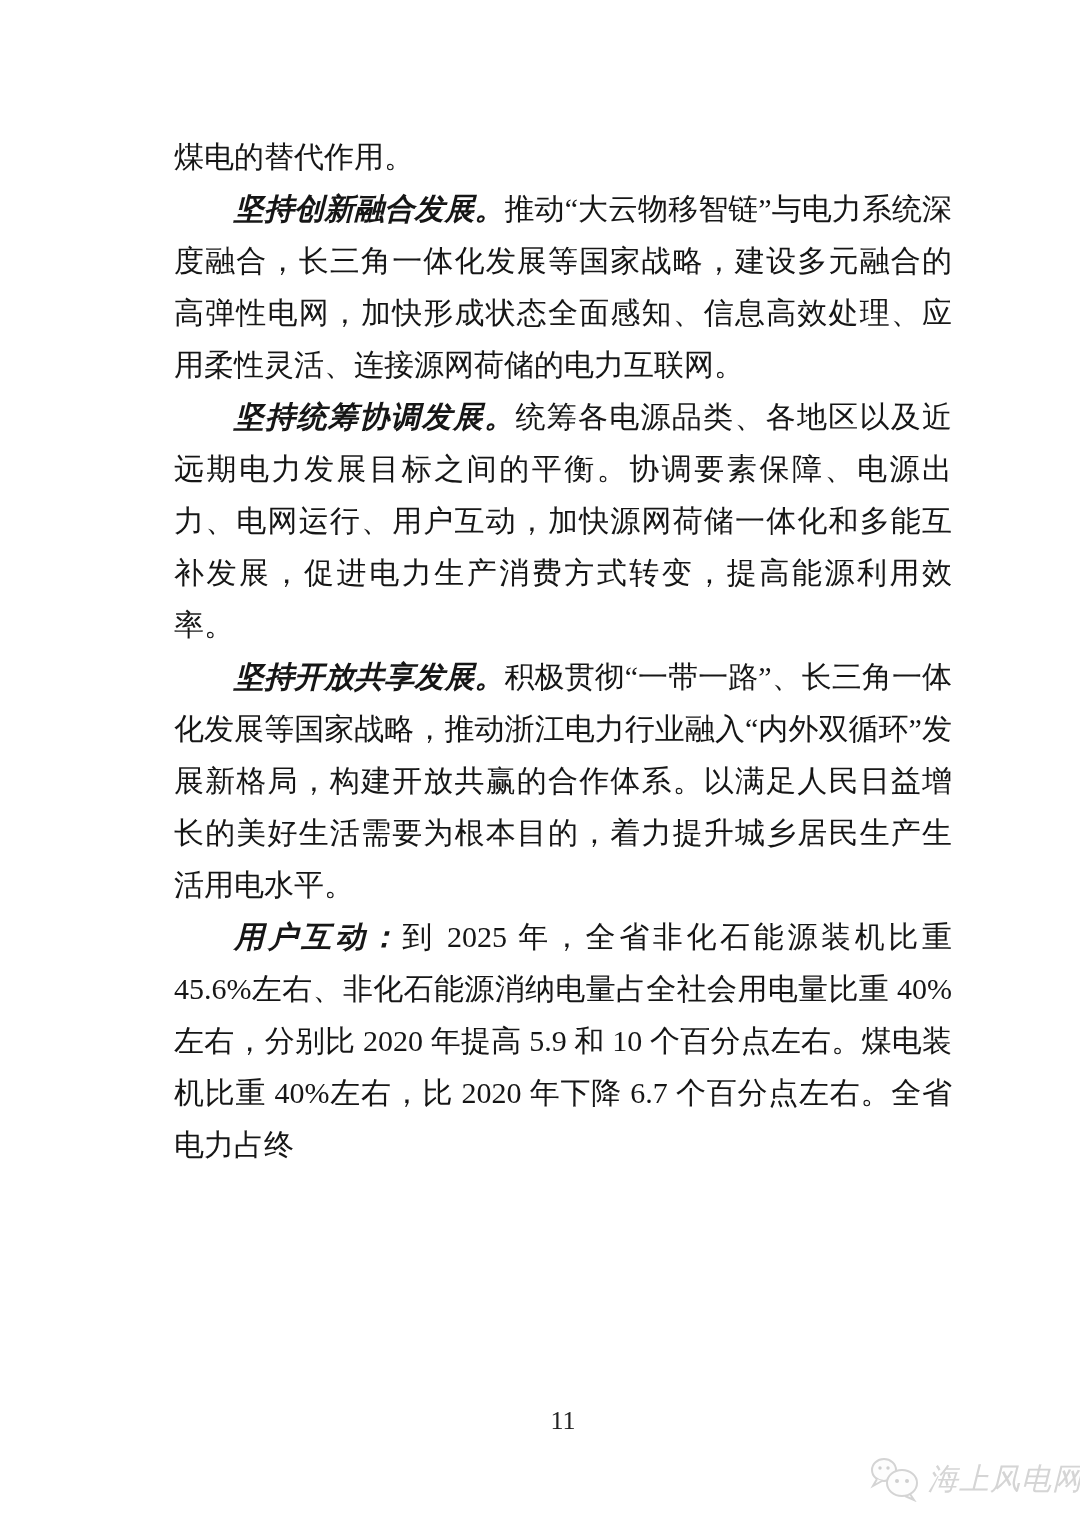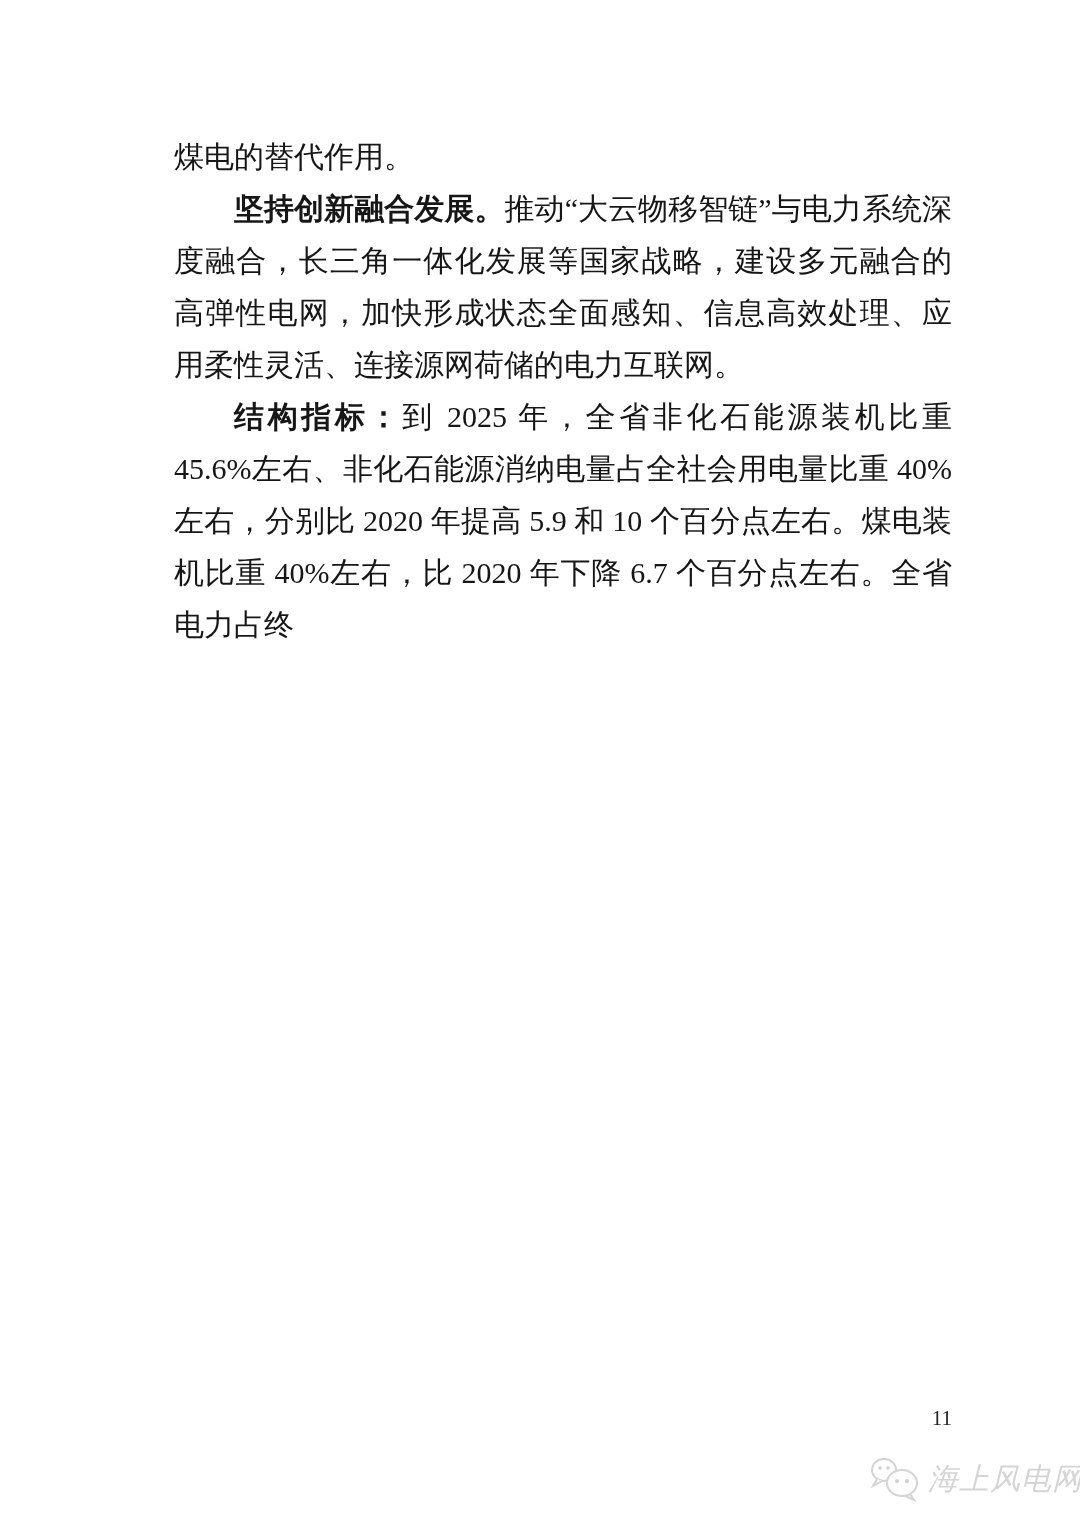--- a/index.html
+++ b/index.html
@@ -29,28 +29,29 @@
   }
   .para {
     margin: 0;
     padding: 0;
   }
   .para.indent {
     text-indent: 2em;
   }
   .seg-bold {
     font-weight: 700;
+    font-style: italic;
   }
   .page-number {
     position: absolute;
     left: 157px;
     top: 1406px;
     width: 778px;
-    text-align: right;
-    font-size: 21px;
+    text-align: center;
+    font-size: 26px;
     color: #222222;
   }
   .watermark {
     position: absolute;
     left: 852px;
     top: 1456px;
     display: flex;
     align-items: center;
     gap: 7px;
     font-size: 30px;
@@ -63,21 +64,23 @@
   }
 </style>
 </head>
 <body>
 
 <div class="page">
 
   <main class="content" id="doc-body">
       <p class="para"><span class="seg-regular">煤电的替代作用。</span></p>
       <p class="para indent"><span class="seg-bold">坚持创新融合发展。</span><span class="seg-regular">推动“大云物移智链”与电力系统深度融合，长三角一体化发展等国家战略，建设多元融合的高弹性电网，加快形成状态全面感知、信息高效处理、应用柔性灵活、连接源网荷储的电力互联网。</span></p>
-      <p class="para indent"><span class="seg-bold">结构指标：</span><span class="seg-regular">到 2025 年，全省非化石能源装机比重 45.6%左右、非化石能源消纳电量占全社会用电量比重 40%左右，分别比 2020 年提高 5.9 和 10 个百分点左右。煤电装机比重 40%左右，比 2020 年下降 6.7 个百分点左右。全省电力占终</span></p>
+      <p class="para indent"><span class="seg-bold">坚持统筹协调发展。</span><span class="seg-regular">统筹各电源品类、各地区以及近远期电力发展目标之间的平衡。协调要素保障、电源出力、电网运行、用户互动，加快源网荷储一体化和多能互补发展，促进电力生产消费方式转变，提高能源利用效率。</span></p>
+      <p class="para indent"><span class="seg-bold">坚持开放共享发展。</span><span class="seg-regular">积极贯彻“一带一路”、长三角一体化发展等国家战略，推动浙江电力行业融入“内外双循环”发展新格局，构建开放共赢的合作体系。以满足人民日益增长的美好生活需要为根本目的，着力提升城乡居民生产生活用电水平。</span></p>
+      <p class="para indent"><span class="seg-bold">用户互动：</span><span class="seg-regular">到 2025 年，全省非化石能源装机比重 45.6%左右、非化石能源消纳电量占全社会用电量比重 40%左右，分别比 2020 年提高 5.9 和 10 个百分点左右。煤电装机比重 40%左右，比 2020 年下降 6.7 个百分点左右。全省电力占终</span></p>
     </main>
 
   <div class="page-number">11</div>
 
   <div class="watermark" id="wm" style="color: rgb(213, 213, 213);">
     <svg class="wm-icon" width="52" height="46" viewBox="0 0 52 46" aria-hidden="true">
       <g fill="none" stroke="#d4d4d4" stroke-width="2">
         <ellipse cx="15" cy="14" rx="12" ry="11" fill="#fdfdfd"></ellipse>
         <path d="M8 23 L4 30 L13 25 Z" fill="#fdfdfd" stroke="none"></path>
         <path d="M8 23 L4 30 L13 25" fill="none"></path>

